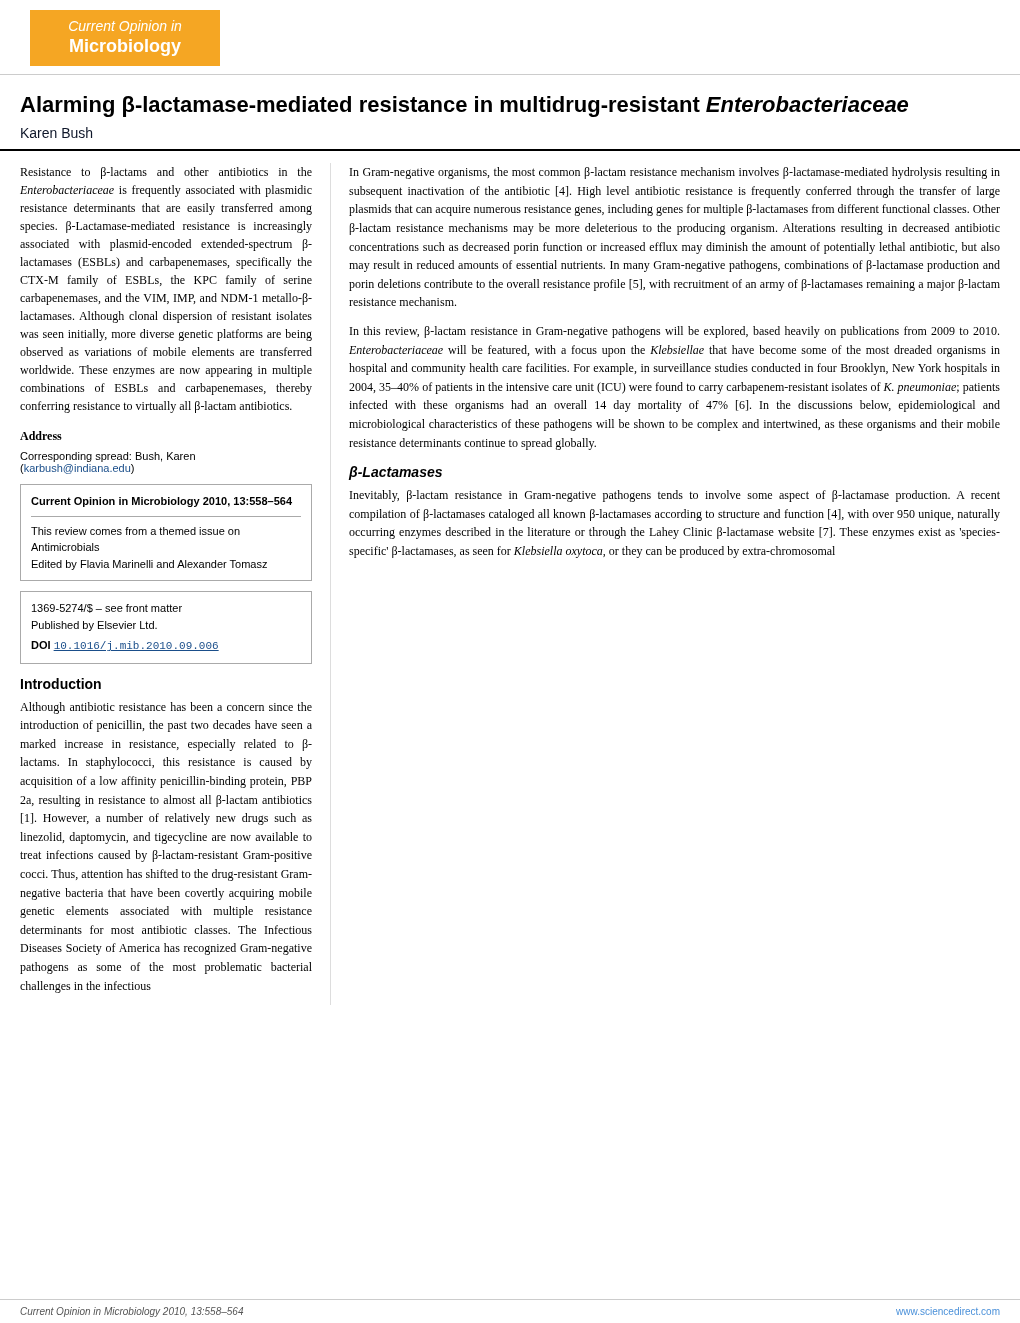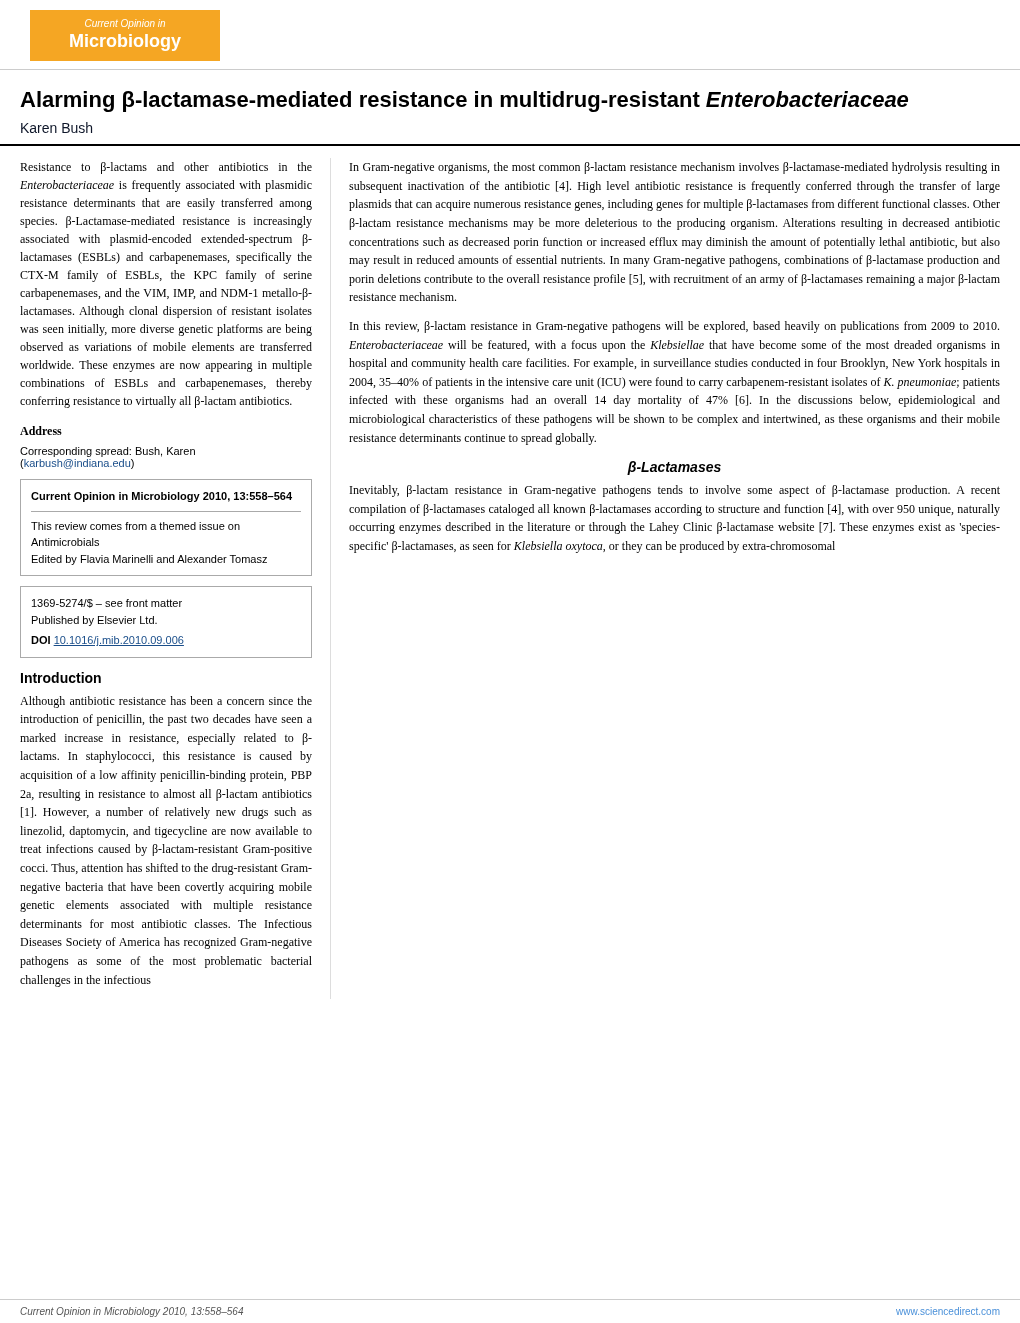--- a/index.html
+++ b/index.html
@@ -70,21 +70,21 @@
       justify-content: flex-end;
     }
     .journal-badge {
       background: #f5a623;
       padding: 8px 12px;
       color: #fff;
       text-align: center;
       width: 190px;
     }
     .journal-badge-top {
-      font-size: 10px;
+      font-size: 14px;
       font-family: Arial, sans-serif;
       font-style: italic;
       margin-bottom: 2px;
     }
     .journal-badge-title {
       font-size: 18px;
       font-family: Arial, sans-serif;
       font-weight: bold;
       line-height: 1.2;
     }
@@ -170,40 +170,39 @@
       font-size: 11px;
       font-family: Arial, sans-serif;
       margin-top: 6px;
     }
     .email-link {
       color: #1a4e8a;
       text-decoration: none;
     }
     .doi-text {
       font-size: 11px;
-      font-family: Liberation Sans, sans-serif;
+      font-family: Liberation Mono, monospace;
       color: #1a4e8a;
     }
     .doi-label {
       font-size: 11px;
       font-family: Arial, sans-serif;
       margin-top: 4px;
       font-weight: bold;
     }
 
     
     .section-heading {
       font-size: 14px;
       font-weight: bold;
       font-family: Arial, sans-serif;
       margin: 12px 0 6px 0;
     }
     .section-heading-italic {
       font-style: italic;
-      text-align: center;
     }
 
     
     .body-text {
       font-size: 12px;
       line-height: 1.55;
       text-align: justify;
       margin-bottom: 10px;
     }
     .body-text i { font-style: italic; }

